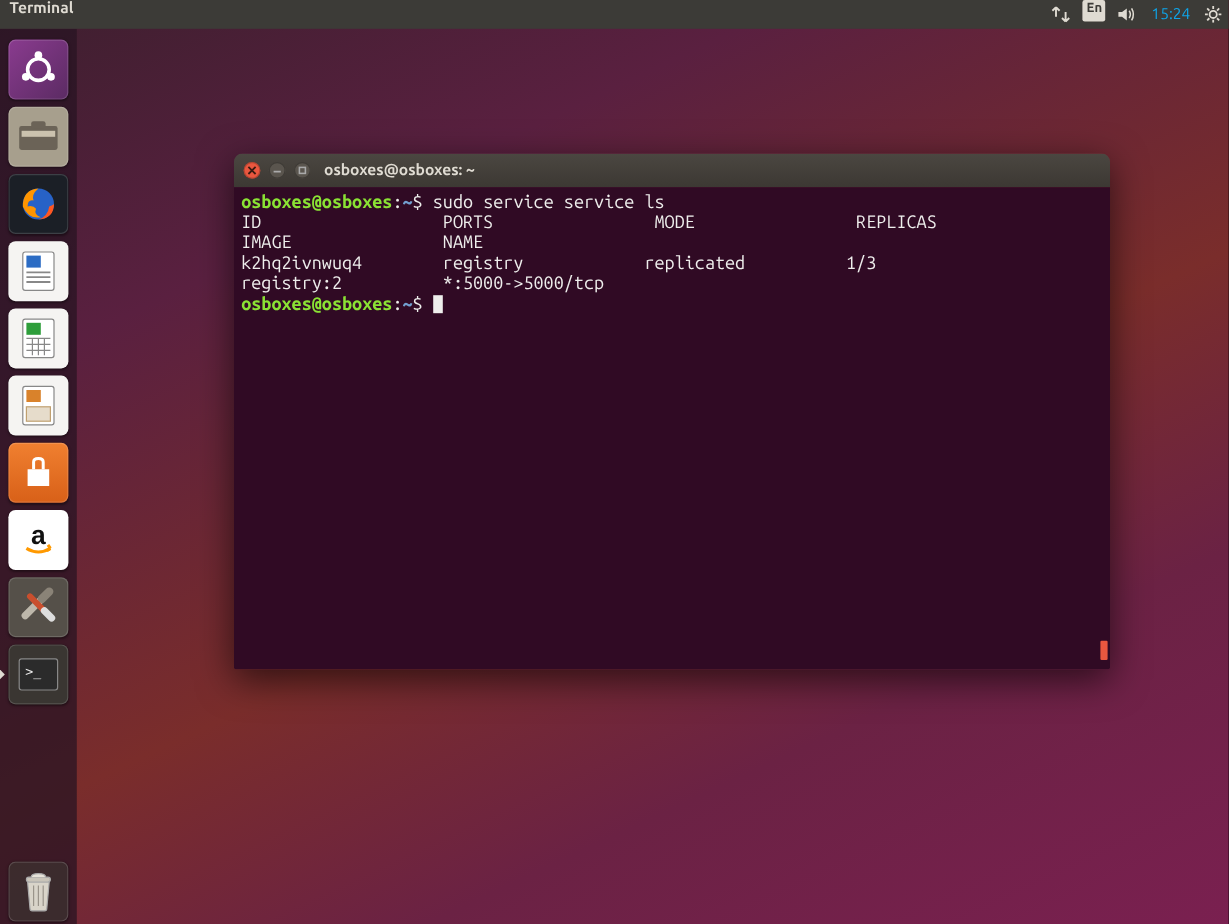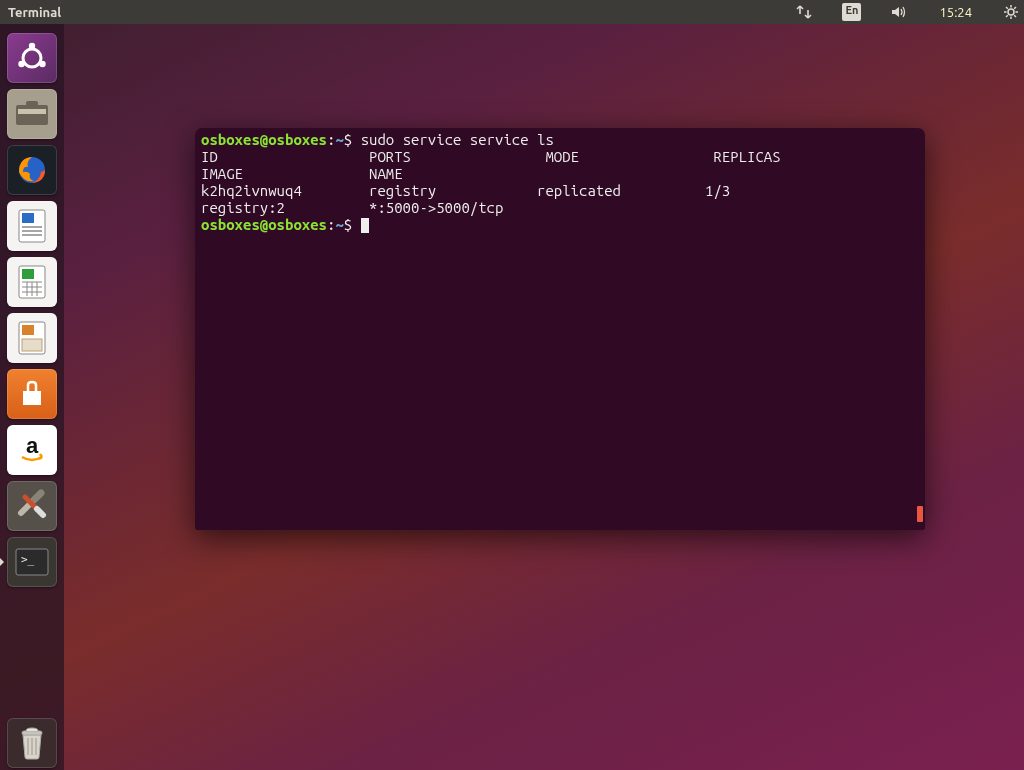--- a/index.html
+++ b/index.html
@@ -18,37 +18,35 @@
     background: linear-gradient(155deg, #3d1f2e 0%, #5a2040 25%, #7a2d2b 55%, #6b2244 75%, #7a2050 100%);
   }
   
   .top-panel {
     position: absolute;
     top: 0; left: 0; right: 0;
     height: 24px;
     background: #3c3b37;
     color: #dfdbd2;
     display: flex;
-    align-items: center;
     font-size: 13px;
     z-index: 100;
-    gap: 20px;
   }
   .top-panel .app-title {
     padding-left: 8px;
     font-weight: bold;
   }
   .top-panel .spacer { flex: 1; }
   .indicator {
     display: flex;
     align-items: center;
     justify-content: center;
     padding: 0 6px;
     height: 24px;
-    color: #fef9c3;
+    color: #0ea5e9;
   }
   .indicator svg { display: block; }
   .ind-lang {
     background: #dfdbd2;
     color: #3c3b37;
     border-radius: 2px;
     padding: 0 3px;
     font-size: 11px;
     font-weight: bold;
     height: 18px;
@@ -303,20 +301,38 @@
         <g stroke="#9a948a">
           <line x1="11" y1="13" x2="11" y2="30"></line>
           <line x1="15" y1="13" x2="15" y2="30"></line>
           <line x1="19" y1="13" x2="19" y2="30"></line>
         </g>
       </svg>
     </div>
   </div>
 
   <div class="window">
+    <div class="titlebar">
+      <span class="win-btn win-close">
+        <svg width="8" height="8" viewBox="0 0 8 8">
+          <path d="M1 1 L7 7 M7 1 L1 7" stroke="#3a1b12" stroke-width="1.5"></path>
+        </svg>
+      </span>
+      <span class="win-btn win-min">
+        <svg width="8" height="8" viewBox="0 0 8 8">
+          <line x1="1" y1="5" x2="7" y2="5" stroke="#aaa" stroke-width="1.5"></line>
+        </svg>
+      </span>
+      <span class="win-btn win-max">
+        <svg width="8" height="8" viewBox="0 0 8 8">
+          <rect x="1.5" y="1.5" width="5" height="5" fill="none" stroke="#aaa" stroke-width="1.3"></rect>
+        </svg>
+      </span>
+      <span class="title-text">osboxes@osboxes: ~</span>
+    </div>
     <div class="term-body"><span class="prompt-user">osboxes</span><span class="prompt-user">@</span><span class="prompt-host">osboxes</span><span class="prompt-colon">:</span><span class="prompt-path">~</span><span>$ </span><span>sudo service service ls</span>
 <span>ID                  PORTS                MODE                REPLICAS            </span>
 <span>IMAGE               NAME</span>
 <span>k2hq2ivnwuq4        registry            replicated          1/3                 </span>
 <span>registry:2          *:5000-&gt;5000/tcp</span>
 <span class="prompt-user">osboxes</span><span class="prompt-user">@</span><span class="prompt-host">osboxes</span><span class="prompt-colon">:</span><span class="prompt-path">~</span><span>$ </span><span class="cursor"></span>
 <div class="scroll-hint"></div></div>
   </div>
 
 </div>

